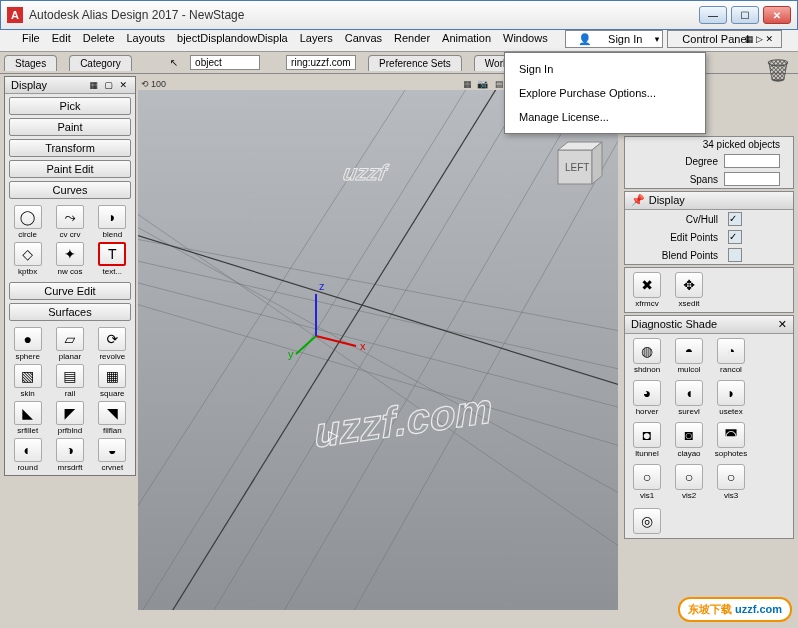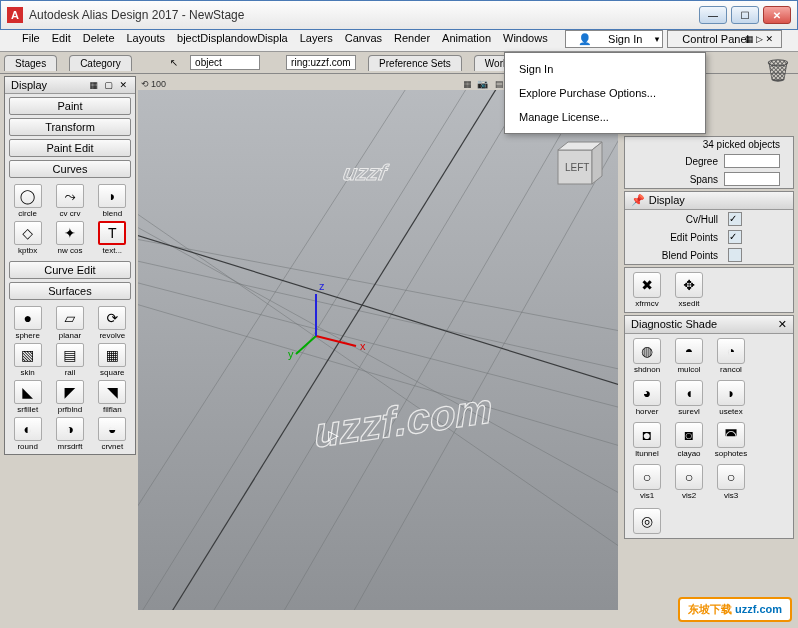--- a/index.html
+++ b/index.html
@@ -55,21 +55,21 @@
 .panel-row { display: flex; align-items: center; padding: 2px 13px; }
 .panel-row label { width: 80px; text-align: right; margin-right: 6px; }
 .panel-row .field { flex: 1; height: 14px; border: 1px solid #888; background: #fff; }
 .panel-row .chk { width: 14px; height: 14px; border: 1px solid #888; background: #dce8f0; margin-left: 4px; }
 .iconrow { display: flex; gap: 6px; padding: 4px; flex-wrap: wrap; }
 .iconcell { display: flex; flex-direction: column; align-items: center; width: 36px; }
 .iconcell .ic { width: 28px; height: 26px; border: 1px solid #aaa; background: linear-gradient(#fff,#e4e4e4); border-radius: 3px; display: flex; align-items: center; justify-content: center; font-size: 14px; }
 .iconcell .lbl { font-size: 8px; margin-top: 1px; }
 
 .trash { position: absolute; right: 10px; top: 58px; width: 24px; height: 26px; color: #555; font-size: 22px; }
-.brandlogo { position: absolute; right: 6px; bottom: 6px; font-size: 11px; font-weight: bold; background: #fff; border: 2px solid #f29100; border-radius: 4px; padding: 3px 8px; color: #0072bc; }
+.brandlogo { position: absolute; right: 6px; bottom: 6px; font-size: 11px; font-weight: bold; background: #fff; border: 2px solid #f29100; border-radius: 12px; padding: 3px 8px; color: #0072bc; }
 </style>
 </head>
 <body>
 
 <div class="titlebar">
   <div class="appicon">A</div>
   <div class="title">Autodesk Alias Design 2017    - NewStage</div>
   <div class="winbtns">
     <div class="winbtn">—</div>
     <div class="winbtn">☐</div>
@@ -173,20 +173,21 @@
 
     <text x="190" y="350" font-size="14" fill="#fff">▷</text>
   </svg>
 </div>
 
 <div class="palette">
   <div class="palette-header">
     <span>Display</span>
     <span class="hicons">▦ ▢ ✕</span>
   </div>
+  <div class="palette-btn">Pick</div>
   <div class="palette-btn">Paint</div>
   <div class="palette-btn">Transform</div>
   <div class="palette-btn">Paint Edit</div>
   <div class="palette-btn">Curves</div>
   <div class="toolgrid" id="curves-grid">
       <div class="tool">
         <div class="ticon">◯</div>
         <div class="tlabel">circle</div>
       </div>
       <div class="tool">

